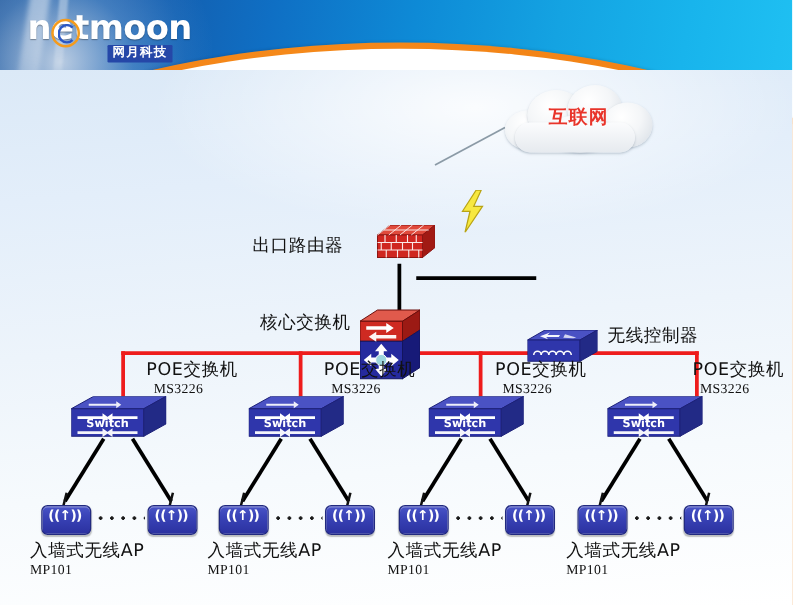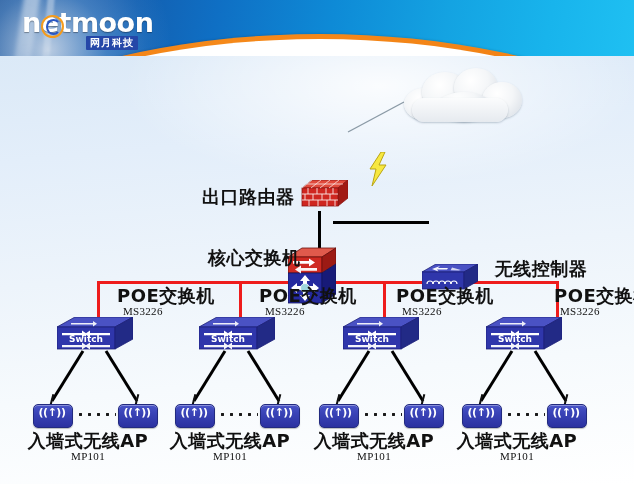--- a/index.html
+++ b/index.html
@@ -286,22 +286,22 @@
     color: #111111;
     line-height: 14px;
     white-space: nowrap;
   }
   .lbl-cn { letter-spacing: 0.5px; }
   .lbl-mono {
     font-family: "Liberation Serif", serif;
     font-size: 11px;
     letter-spacing: 0.3px;
   }
-  .lbl-center { text-align: center; }
-  .lbl-big { font-size: 18px; font-weight: bold; }
+  .lbl-center { text-align: left; }
+  .lbl-big { font-size: 14px; }
 </style>
 </head>
 <body>
 
 <div id="page">
 
   <div class="header">
     <div class="header-glow"></div>
     <div class="header-ray"></div>
     <div class="header-ray2"></div>
@@ -352,20 +352,21 @@
       <line x1="348" y1="76" x2="404" y2="46" stroke="#8b9aa6" stroke-width="1.4"></line>
     </svg>
 
     <div class="cloud">
       <div class="puff p1"></div>
       <div class="puff p2"></div>
       <div class="puff p3"></div>
       <div class="puff p4"></div>
       <div class="puff p5"></div>
       <div class="puff p6"></div>
+      <div class="cloud-label">互联网</div>
     </div>
 
     <div class="bolt">
       <svg width="22" height="34" viewBox="0 0 22 34">
         <polygon points="14,0 3,17 9,17 5,34 19,13 12,13 18,0" fill="#f7e840" stroke="#b9a415" stroke-width="1"></polygon>
       </svg>
     </div>
 
     <div class="router">
       <svg width="56" height="34" viewBox="0 0 56 34">

